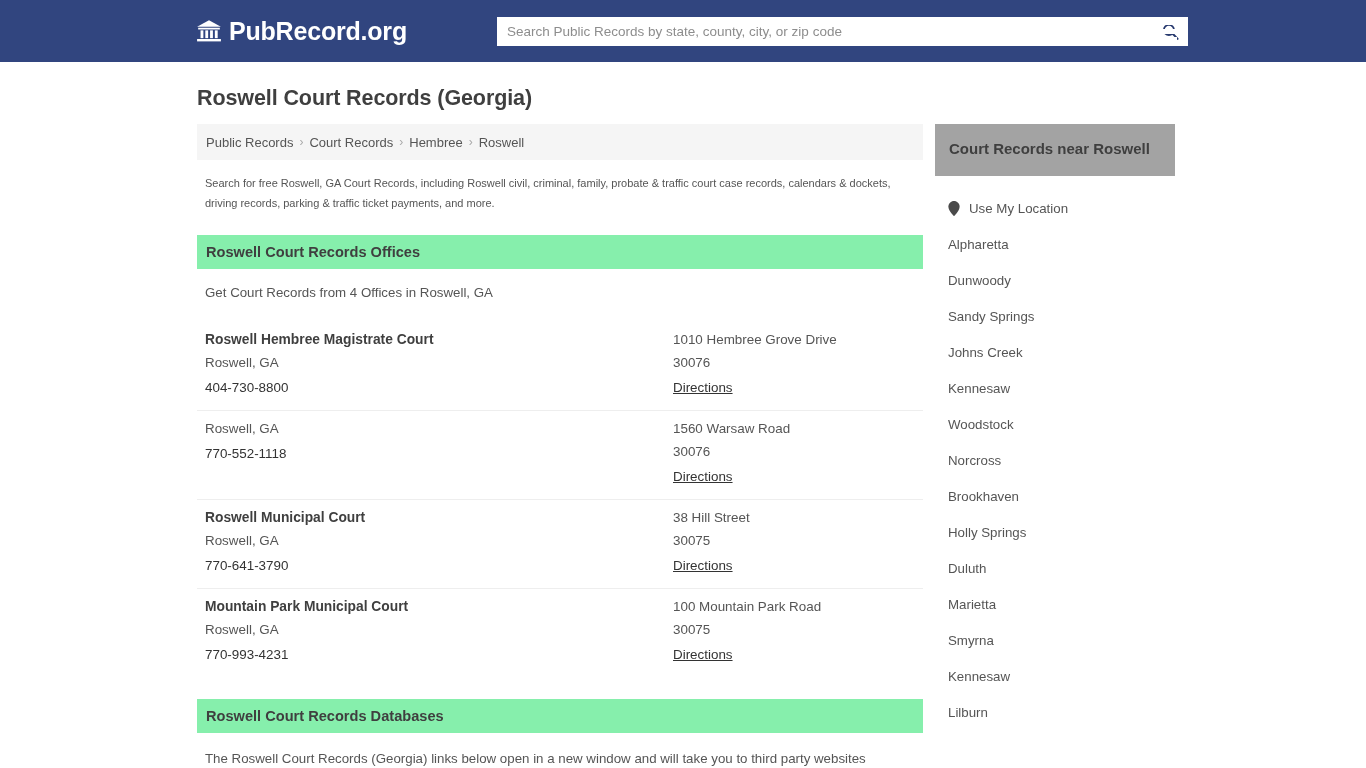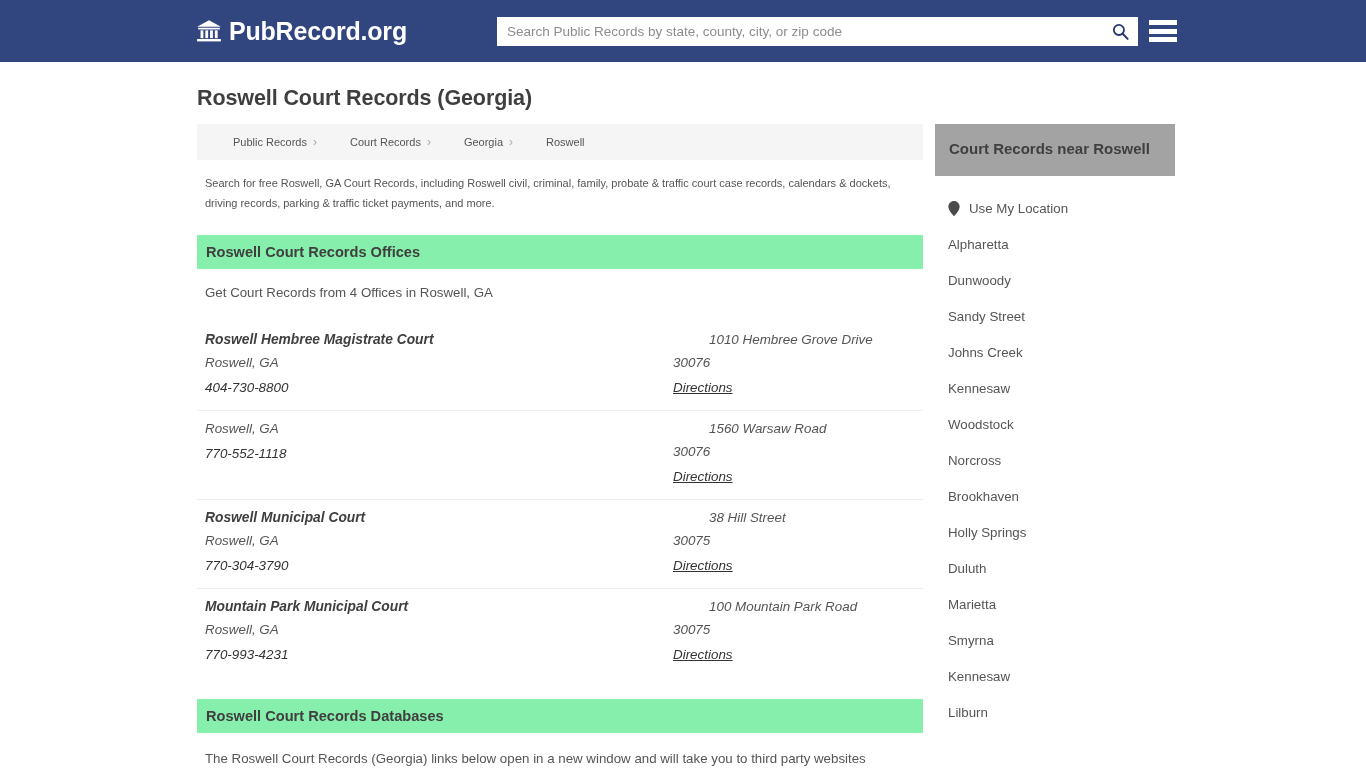--- a/index.html
+++ b/index.html
@@ -40,21 +40,21 @@
     font-weight: bold;
     letter-spacing: -0.2px;
     line-height: 26px;
     white-space: nowrap;
   }
 
   .searchwrap {
     position: absolute;
     left: 497px;
     top: 17px;
-    width: 641px;
+    width: 691px;
     height: 29px;
     background: #ffffff;
     display: flex;
     align-items: center;
   }
   .searchwrap input {
     flex: 1 1 auto;
     border: 0;
     outline: 0;
     height: 27px;
@@ -116,23 +116,22 @@
   .crumbbar {
     background: #f5f5f5;
     height: 36px;
     display: flex;
     align-items: center;
     padding: 0 9px;
     gap: 6px;
   }
   .crumbbar a {
     color: #555555;
-    font-size: 11px;
+    font-size: 13px;
     text-decoration: none;
-    margin-left: 27px;
   }
   .crumbbar .sep {
     color: #aaaaaa;
     font-size: 12px;
     line-height: 1;
   }
 
   .intro {
     margin: 13px 0 0 8px;
     width: 700px;
@@ -155,21 +154,21 @@
     font-weight: bold;
     color: #3f3f3f;
   }
   .sec-sub {
     margin: 16px 0 0 8px;
     font-size: 13.3px;
     color: #555555;
   }
 
   
-  .offices { margin-top: 22px; font-style: italic; }
+  .offices { margin-top: 22px; }
   .office {
     display: flex;
     padding: 10px 0 14px 8px;
     border-top: 1px solid #eeeeee;
   }
   .office:first-child { border-top: 0; }
   .office .left { width: 468px; flex: 0 0 468px; }
   .office .right { flex: 1 1 auto; }
   .office .name {
     font-size: 13.8px;
@@ -177,21 +176,21 @@
     color: #3f3f3f;
     margin-bottom: 8px;
   }
   .office .city,
   .office .addr,
   .office .zip {
     font-size: 13.4px;
     color: #555555;
     margin-bottom: 8px;
   }
-  .office .addr { margin-bottom: 8px; margin-left: 36px; }
+  .office .addr { margin-bottom: 8px; }
   .office .phone {
     font-size: 13.4px;
     color: #333333;
     text-decoration: none;
   }
   .office .dir {
     font-size: 13.4px;
     color: #333333;
     text-decoration: underline;
   }
@@ -268,21 +267,21 @@
 
 <div class="columns">
 
   <div class="main-col">
 
     <div class="crumbbar">
       <a href="#">Public Records</a>
       <span class="sep">›</span>
       <a href="#">Court Records</a>
       <span class="sep">›</span>
-      <a href="#">Georgia</a>
+      <a href="#">Hembree</a>
       <span class="sep">›</span>
       <a href="#">Roswell</a>
     </div>
 
     <p class="intro">Search for free Roswell, GA Court Records, including Roswell civil, criminal, family, probate &amp; traffic court case records, calendars &amp; dockets, driving records, parking &amp; traffic ticket payments, and more.</p>
 
     <div class="sec-head">
       <span class="t">Roswell Court Records Offices</span>
     </div>
 
@@ -312,21 +311,21 @@
           <div class="addr">1560 Warsaw Road</div>
           <div class="zip">30076</div>
           <a class="dir" href="#">Directions</a>
         </div>
       </div>
 
       <div class="office">
         <div class="left">
           <div class="name">Roswell Municipal Court</div>
           <div class="city">Roswell, GA</div>
-          <a class="phone" href="#">770-304-3790</a>
+          <a class="phone" href="#">770-641-3790</a>
         </div>
         <div class="right">
           <div class="addr">38 Hill Street</div>
           <div class="zip">30075</div>
           <a class="dir" href="#">Directions</a>
         </div>
       </div>
 
       <div class="office">
         <div class="left">
@@ -366,21 +365,21 @@
         <span>Use My Location</span>
       </a>
 
       <a href="#">
           <span>Alpharetta</span>
         </a>
       <a href="#">
           <span>Dunwoody</span>
         </a>
       <a href="#">
-          <span>Sandy Street</span>
+          <span>Sandy Springs</span>
         </a>
       <a href="#">
           <span>Johns Creek</span>
         </a>
       <a href="#">
           <span>Kennesaw</span>
         </a>
       <a href="#">
           <span>Woodstock</span>
         </a>

